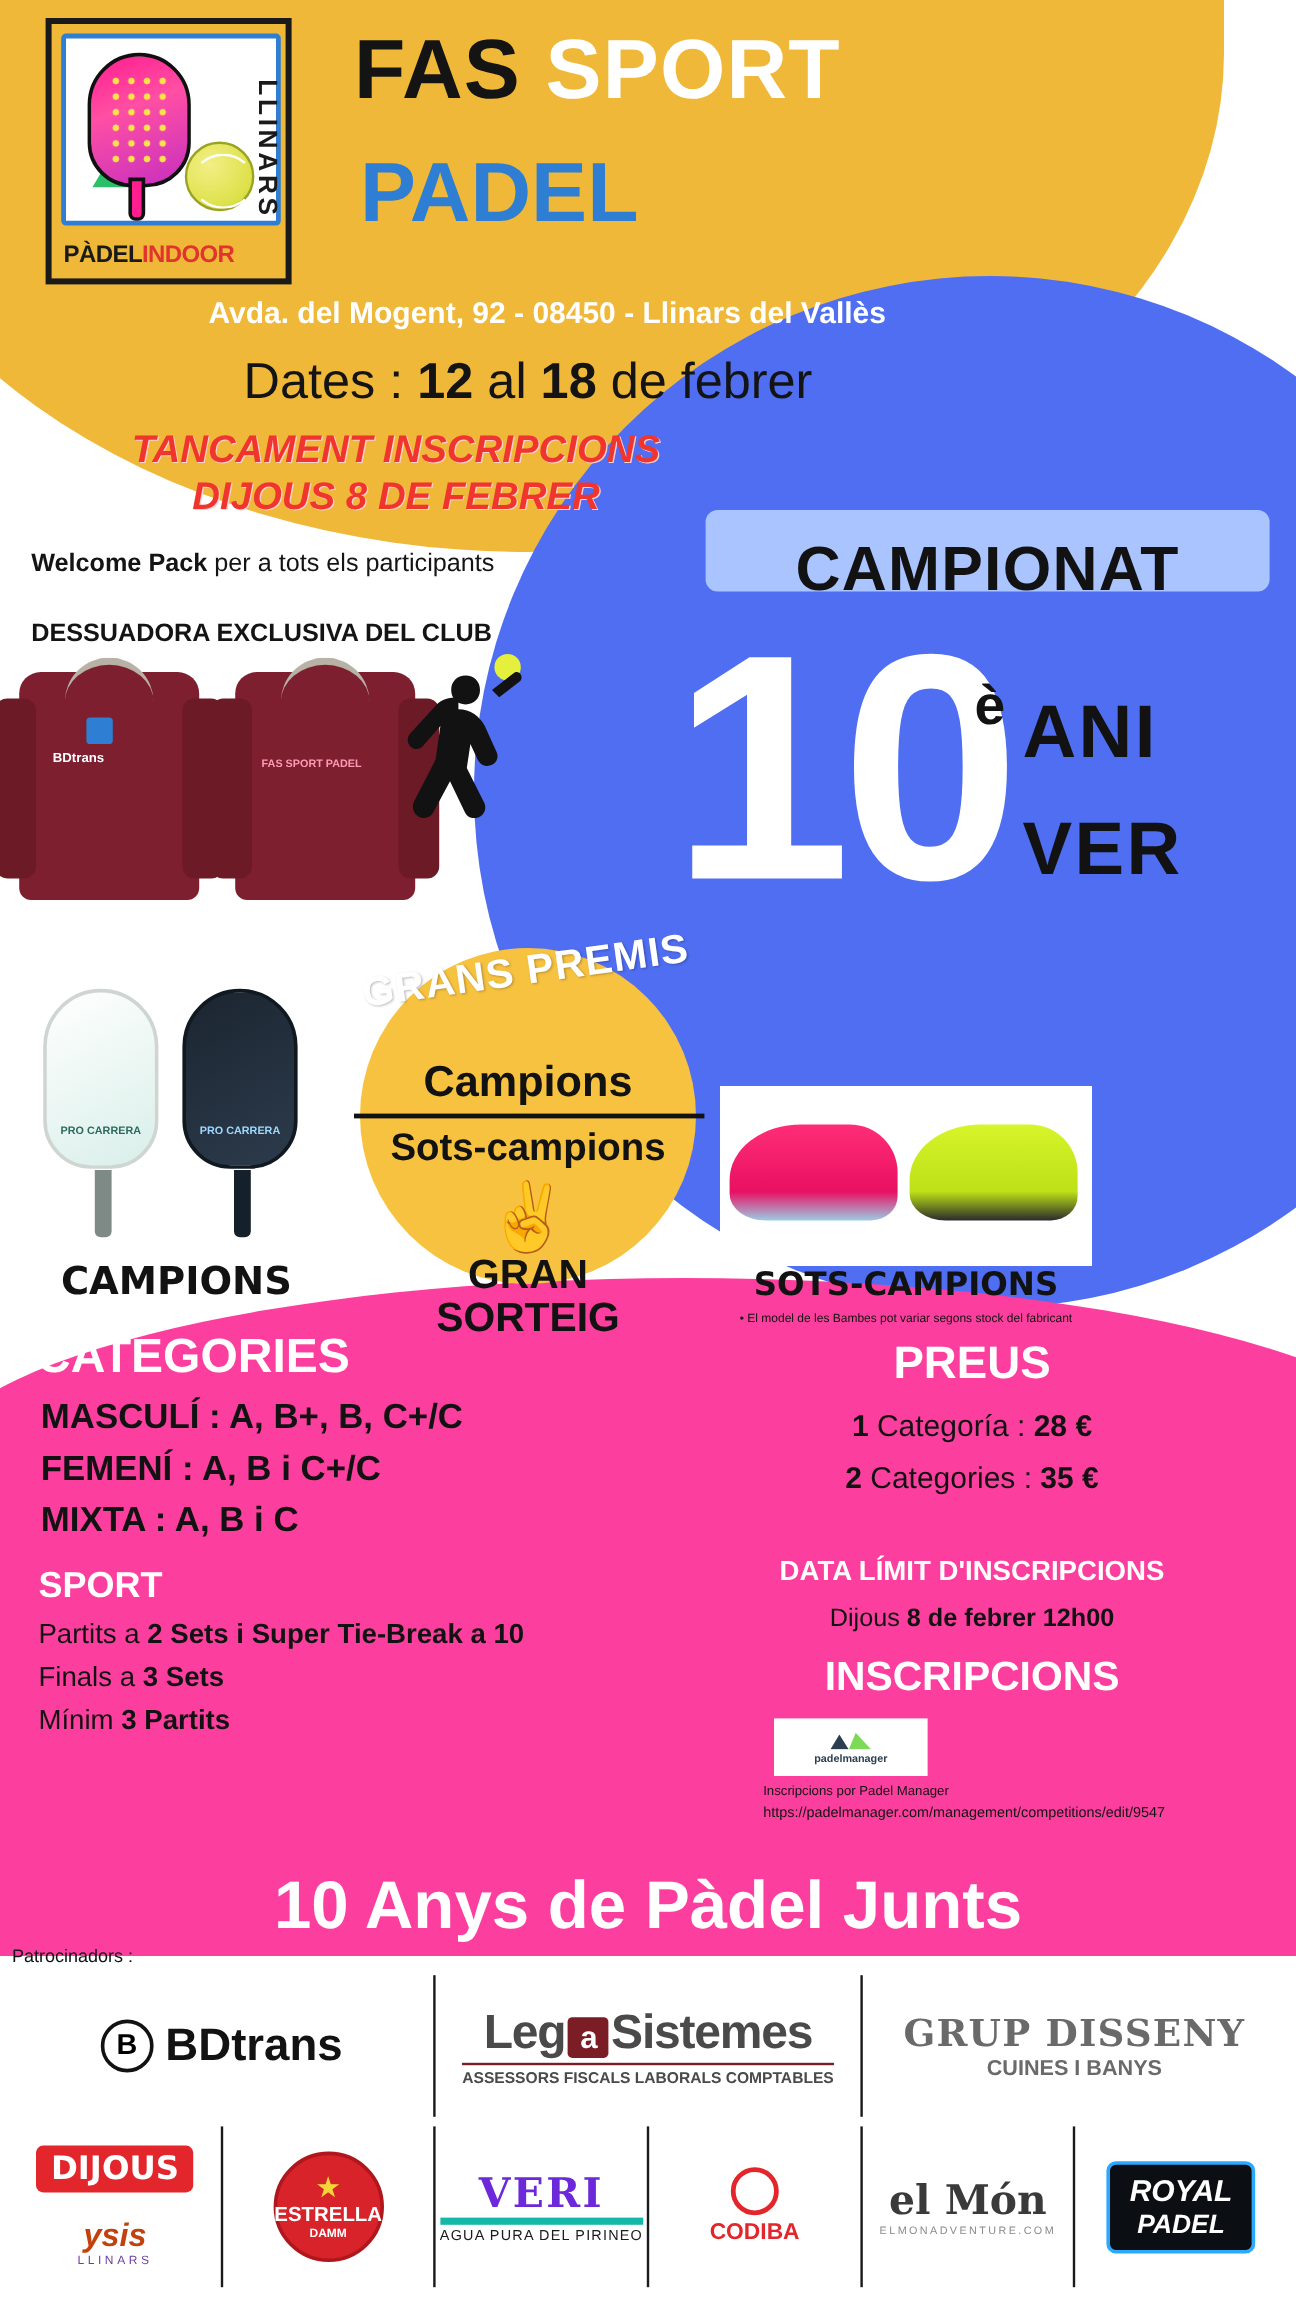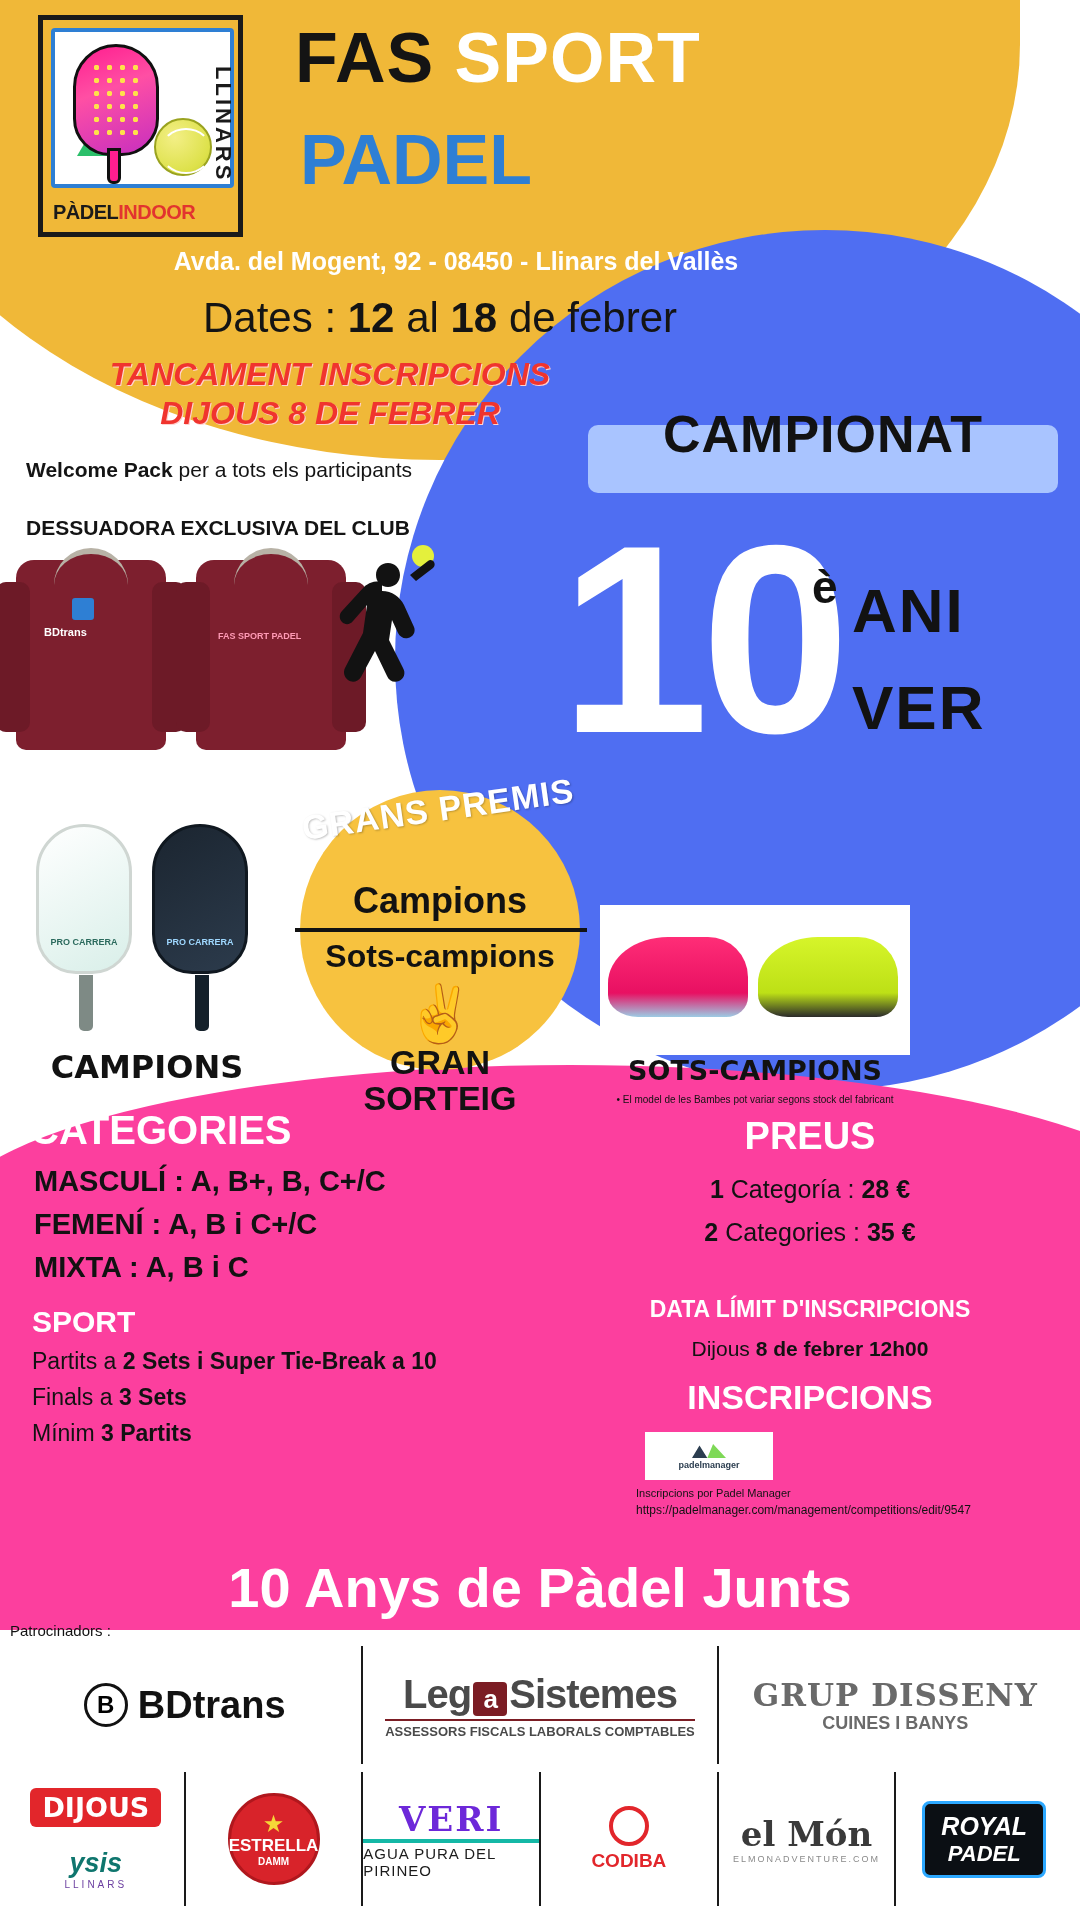--- a/index.html
+++ b/index.html
@@ -199,21 +199,21 @@
     background: #e4f03c;
   }
 
   
   .campionat-pill {
     position: absolute; left: 588px; top: 425px;
     width: 470px; height: 68px;
     background: #a9c4ff; border-radius: 10px;
   }
   .campionat-text {
-    position: absolute; left: 588px; top: 404px;
+    position: absolute; left: 588px; top: 445px;
     width: 470px; text-align: center;
     font-size: 52px; font-weight: bold; color: #121212;
     letter-spacing: 1px;
   }
   .big10 {
     position: absolute; left: 560px; top: 532px;
     font-size: 268px; font-weight: bold; color: #ffffff;
     line-height: 0.8; letter-spacing: -8px;
   }
   .sup-e {
@@ -425,35 +425,35 @@
     align-items: center; justify-content: center;
     border-right: 2px solid #1a1a1a;
   }
   .sp-row2 > div:last-child { border-right: none; }
 
   .haribo {
     background: #e2262b; color: #ffffff; font-weight: bold;
     font-size: 27px; padding: 4px 12px; border-radius: 6px;
     font-family: "DejaVu Sans", sans-serif;
   }
-  .ysis { font-size: 27px; font-weight: bold; color: #0f766e; font-style: italic; margin-top: 21px; }
+  .ysis { font-size: 27px; font-weight: bold; color: #c2410c; font-style: italic; margin-top: 21px; }
   .ysis-sub { font-size: 10px; color: #6b3fa0; letter-spacing: 3px; }
 
   .estrella-badge {
     width: 92px; height: 92px; border-radius: 50%;
     background: #d8232a; display: flex; flex-direction: column;
     align-items: center; justify-content: center; color: #ffffff;
     border: 3px solid #b0171d;
   }
   .estrella-badge .star { font-size: 24px; color: #f5d638; line-height: 1; }
   .estrella-badge .t1 { font-size: 17px; font-weight: bold; }
   .estrella-badge .t2 { font-size: 10px; font-weight: bold; }
 
   .veri { font-size: 34px; font-weight: bold; color: #6d28d9; font-family: "DejaVu Serif", serif; letter-spacing: 2px; }
-  .veri-sub { font-size: 15px; color: #1b1b1b; letter-spacing: 1px; border-top: 4px solid #14b8a6; padding-top: 2px; }
+  .veri-sub { font-size: 12px; color: #1b1b1b; letter-spacing: 1px; border-top: 6px solid #14b8a6; padding-top: 2px; }
 
   .codiba-mark {
     width: 40px; height: 40px; border-radius: 50%;
     border: 4px solid #e2262b;
   }
   .codiba-name { font-size: 19px; font-weight: bold; color: #e2262b; margin-top: 4px; }
 
   .elmon { font-size: 34px; font-weight: bold; color: #3a3a3a; font-family: "DejaVu Serif", serif; }
   .elmon-sub { font-size: 9px; color: #8a8a8a; letter-spacing: 2px; }
 

